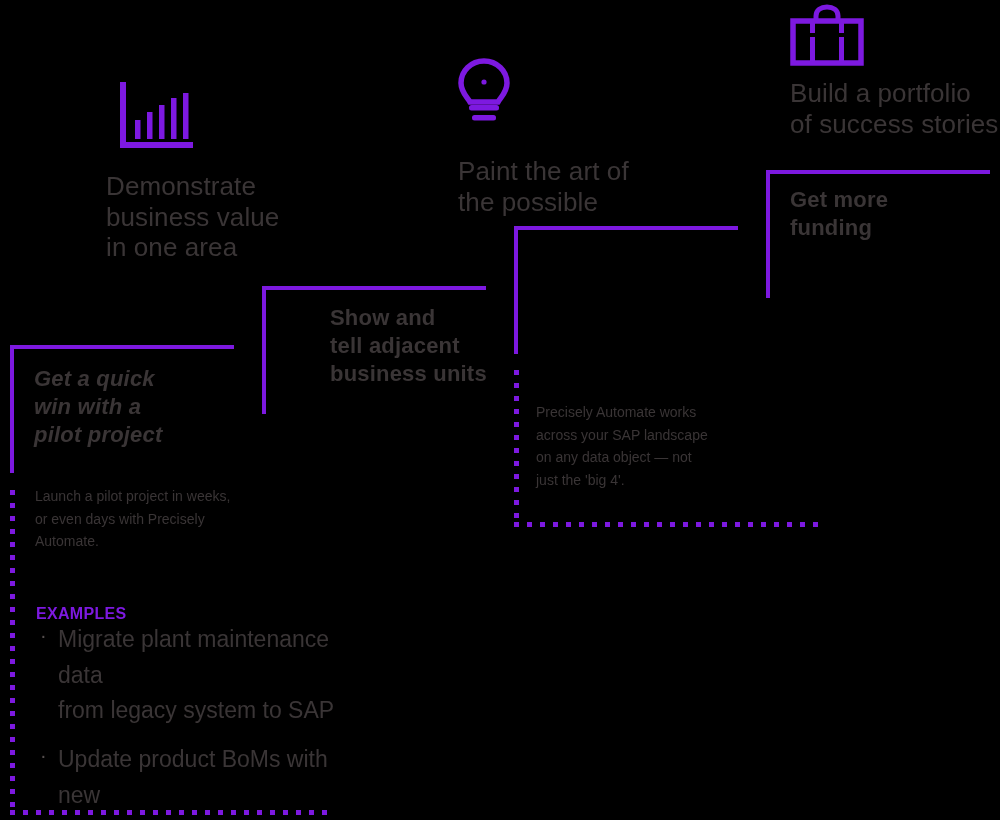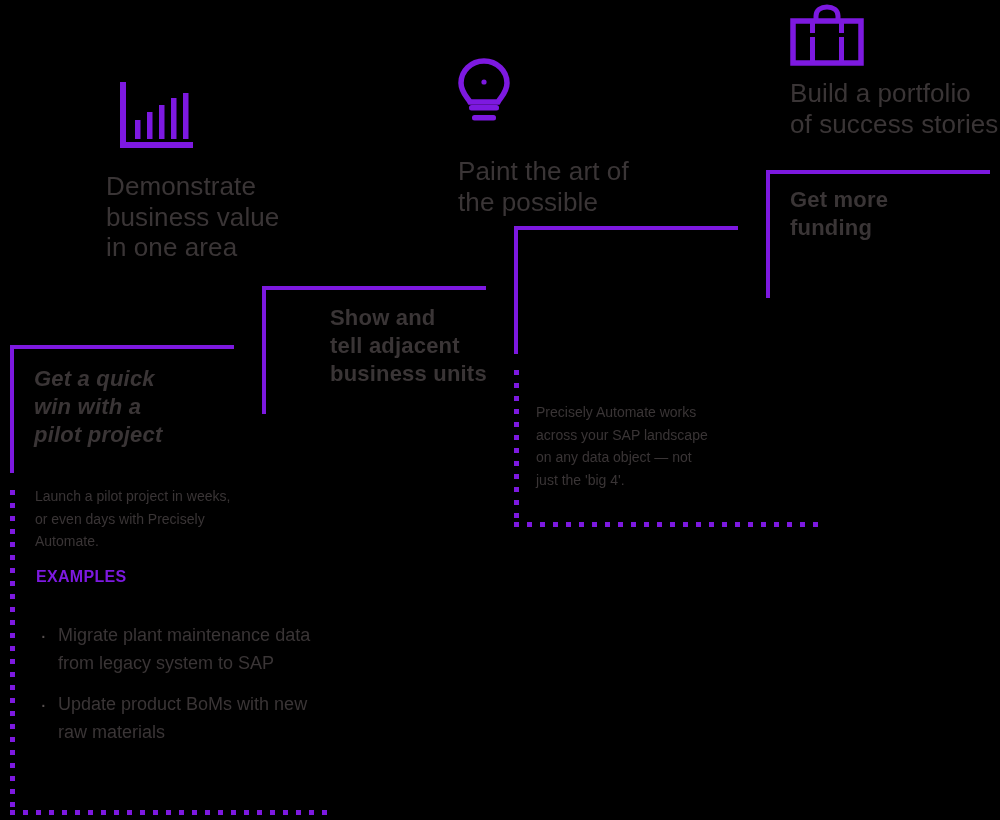--- a/index.html
+++ b/index.html
@@ -91,21 +91,21 @@
 
   .bullet-list {
     position: absolute;
     margin: 0;
     padding: 0;
     list-style: none;
   }
   .bullet-item {
     position: relative;
     color: #3a3536;
-    font-size: 18px;
+    font-size: 23px;
     line-height: 1.55;
     font-weight: 300;
     padding-left: 22px;
     margin-bottom: 13px;
     white-space: pre-line;
   }
   .bullet-item::before {
     content: "\00B7";
     position: absolute;
     left: 4px;
@@ -188,21 +188,21 @@
 on any data object — not
 just the 'big 4'.</div>
 
   <div class="dotted-v" style="left:10px; top:490px; height:320px;"></div>
   <div class="dotted-h" style="left:10px; top:810px; width:325px;"></div>
 
   <div class="body-text" style="left:35px; top:485px; width:320px;">Launch a pilot project in weeks,
 or even days with Precisely
 Automate.</div>
 
-  <div class="examples-label" style="left:36px; top:568px;">EXAMPLES</div>
+  <div class="examples-label" style="left:36px; top:605px;">EXAMPLES</div>
 
   <ul class="bullet-list" style="left:36px; top:622px; width:330px;">
     <li class="bullet-item">Migrate plant maintenance data
 from legacy system to SAP</li>
     <li class="bullet-item">Update product BoMs with new
 raw materials</li>
   </ul>
 
 </div>
 

